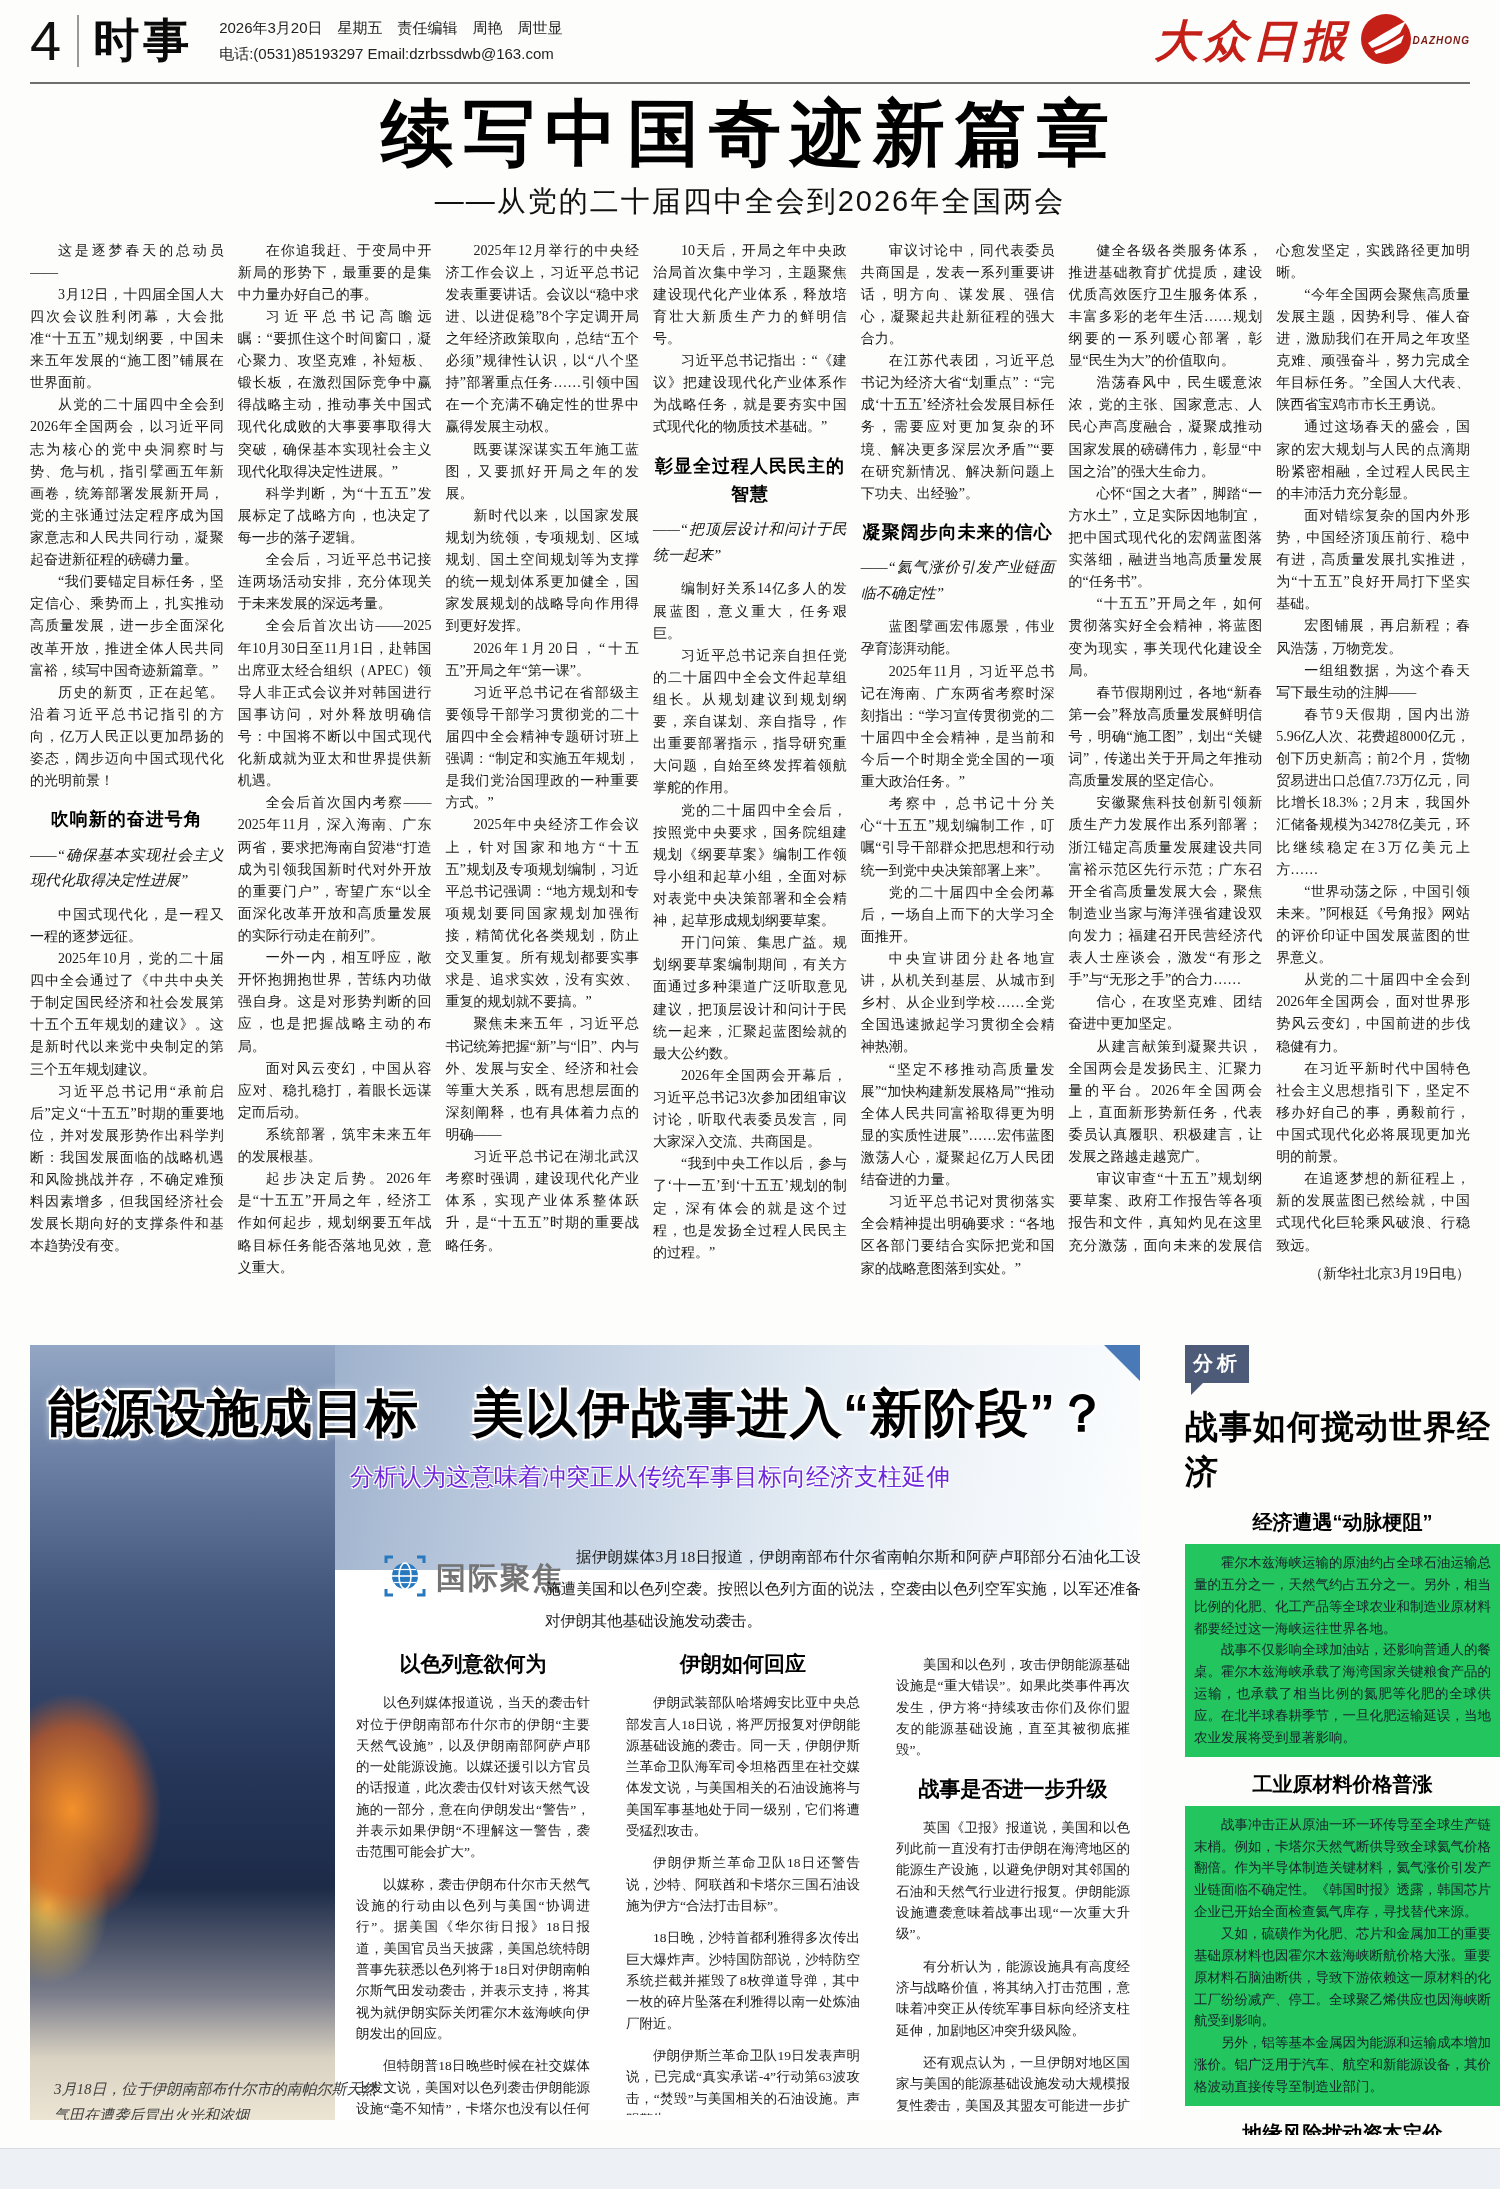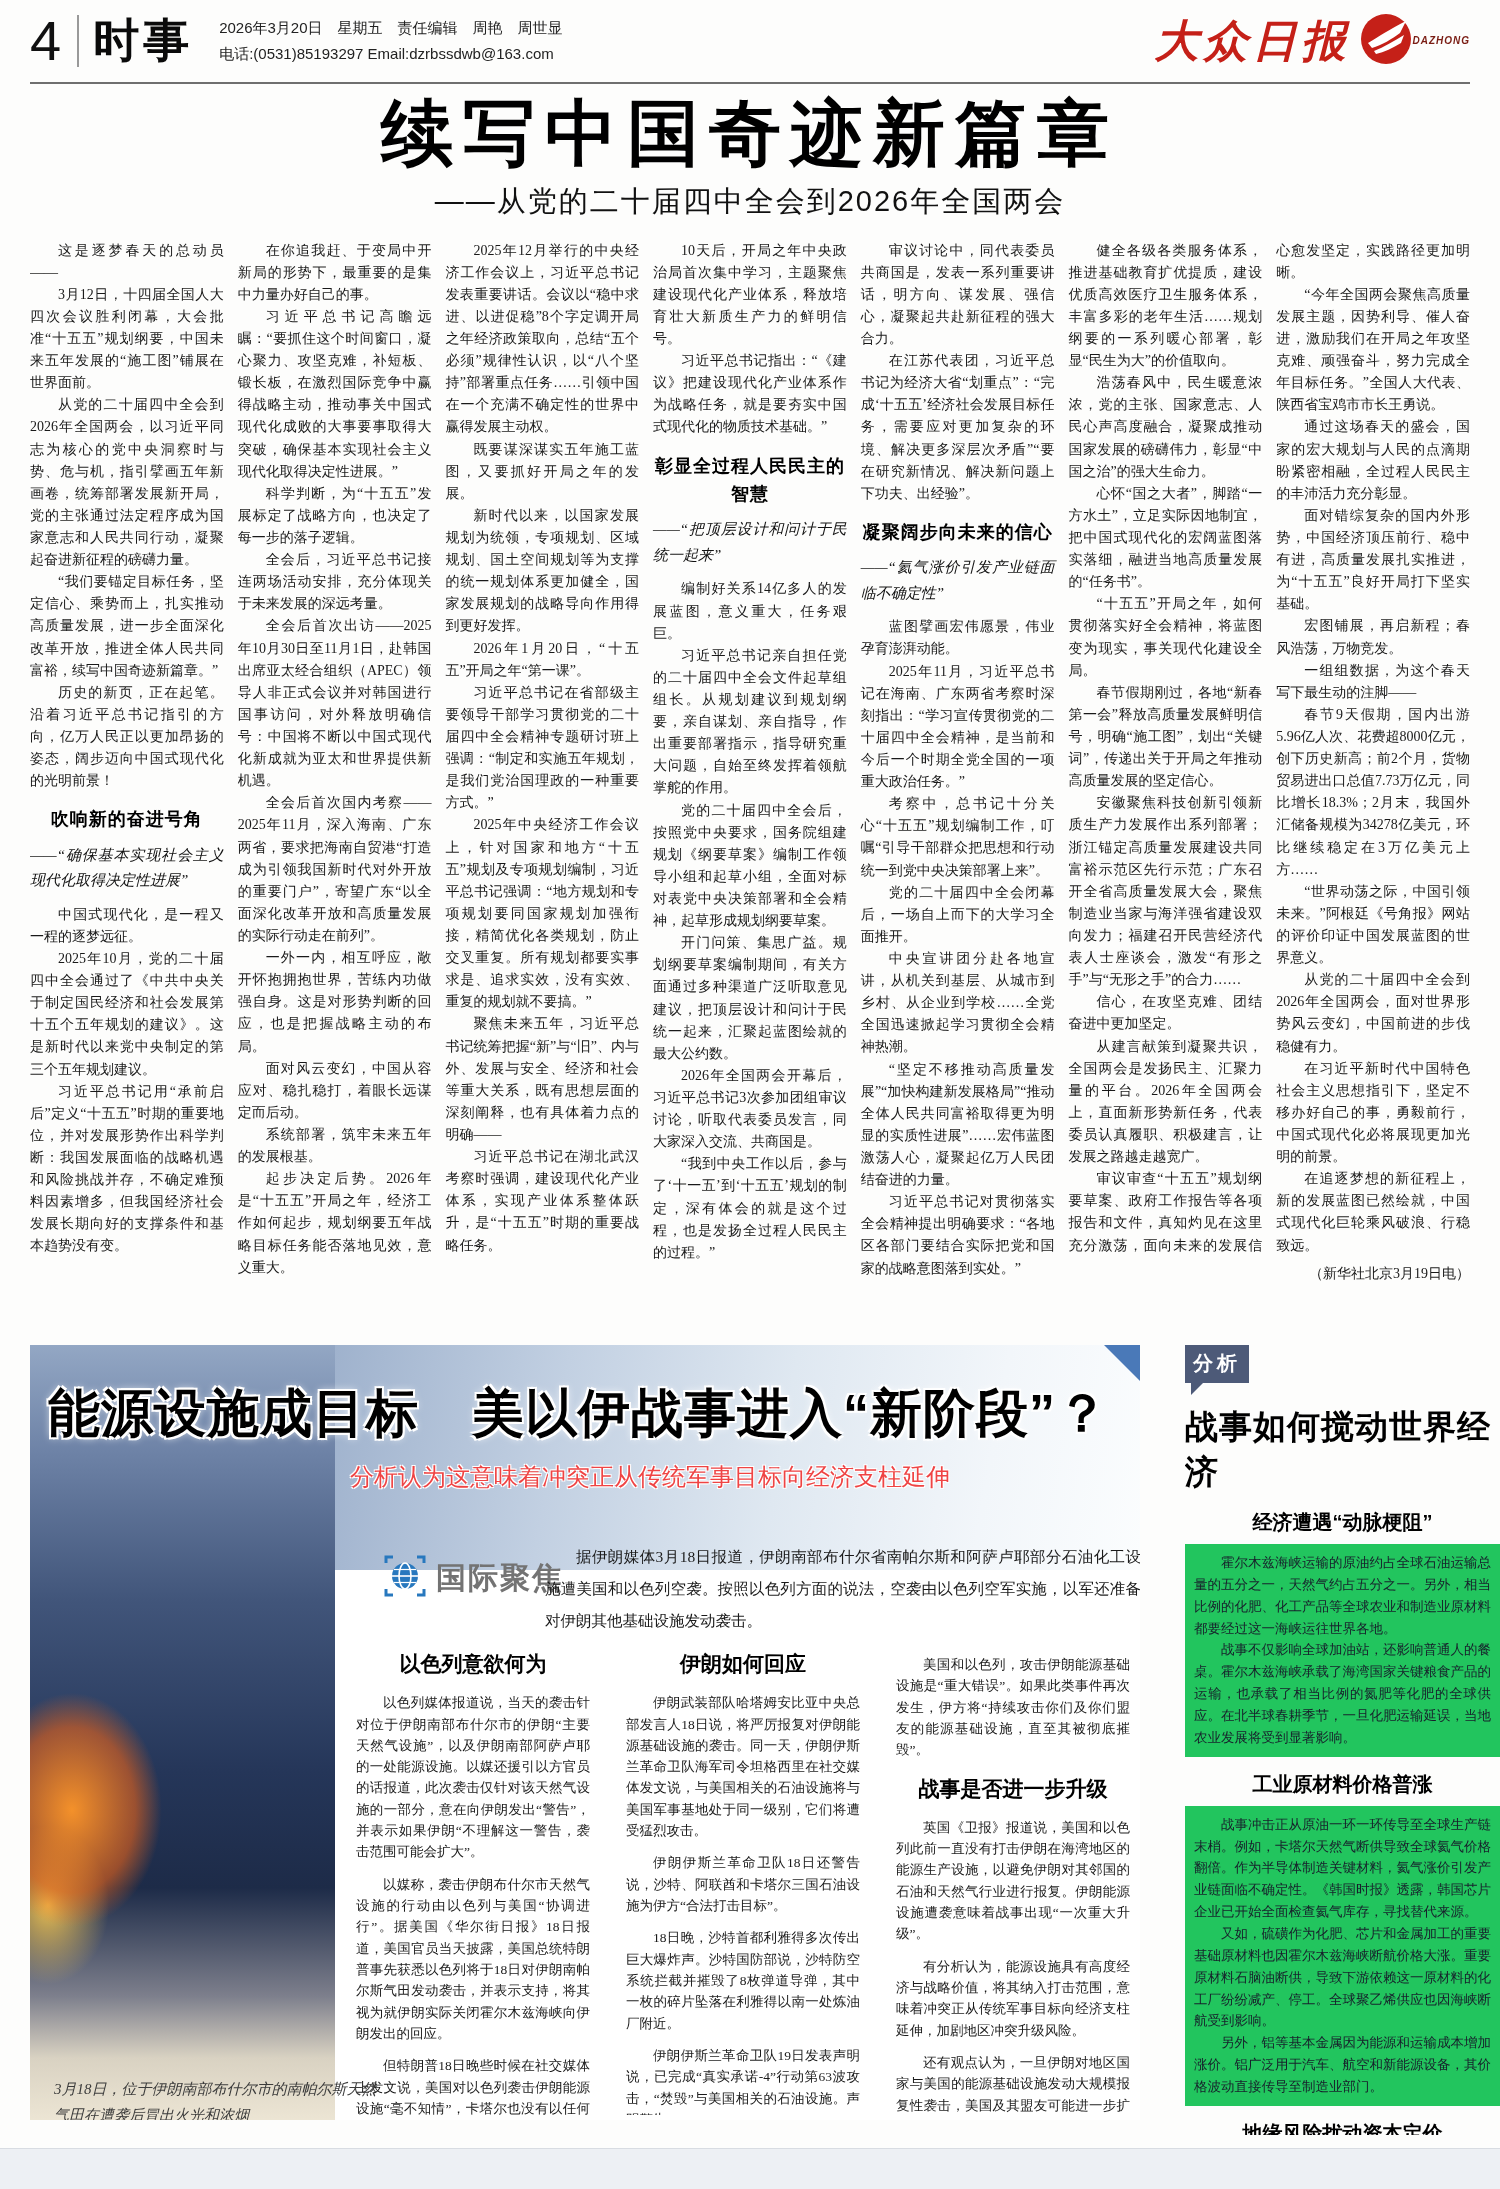--- a/index.html
+++ b/index.html
@@ -42,21 +42,21 @@
         radial-gradient(ellipse 85px 110px at 18px 560px, rgba(255,205,80,.9), rgba(255,205,80,0) 72%),
         linear-gradient(180deg,#93a7c4 0%,#6d82a6 14%,#41557a 33%,#253659 55%,#1d2b48 70%,#7d7f8c 84%,#d9d2c2 92%,#ece5d4 100%);}
   .sky-band{position:absolute;left:305px;top:0;width:805px;height:225px;
       background:linear-gradient(100deg,#9fb2cd 0%,#c2d0e2 28%,#dfe8f1 55%,#f2f6fa 80%,#fbfdfe 100%);}
   .deco-triangle{position:absolute;left:1074px;top:0;width:0;height:0;
       border-top:36px solid #4a79b8;border-left:36px solid transparent;}
   .b-headline{position:absolute;left:18px;top:34px;width:1085px;white-space:nowrap;
       font-family:"Liberation Sans",sans-serif;font-size:52px;font-weight:900;letter-spacing:1px;color:#000;
       text-shadow:-2px -2px 0 #fff,2px -2px 0 #fff,-2px 2px 0 #fff,2px 2px 0 #fff,0 0 8px #fff;}
   .b-subtitle{position:absolute;left:300px;top:116px;width:640px;text-align:center;
-      font-family:"Liberation Sans",sans-serif;font-size:24px;font-weight:500;color:#ef4444;
+      font-family:"Liberation Sans",sans-serif;font-size:24px;font-weight:500;color:#6d28d9;
       text-shadow:-1px -1px 0 #fff,1px -1px 0 #fff,-1px 1px 0 #fff,1px 1px 0 #fff;}
   .focus-badge{position:absolute;left:352px;top:208px;display:flex;align-items:center;gap:8px;}
   .focus-text{color:#737373;font-family:"Liberation Sans",sans-serif;font-size:30px;font-weight:900;letter-spacing:2px;}
   .b-intro{position:absolute;left:515px;top:196px;width:596px;font-size:15.5px;line-height:2.05;text-align:justify;color:#1a1a1a;}
   .b-intro p{margin:0;text-indent:2em;}
   .b-col{position:absolute;top:298px;width:256px;height:472px;overflow:hidden;
          font-size:13.5px;line-height:1.58;text-align:justify;color:#1a1a1a;}
   .b-col h4{font-family:"Liberation Sans",sans-serif;font-size:21px;font-weight:900;text-align:center;
             margin:4px 0 12px;color:#000;}
   .b-col p{margin:11px;text-indent:2em;}

